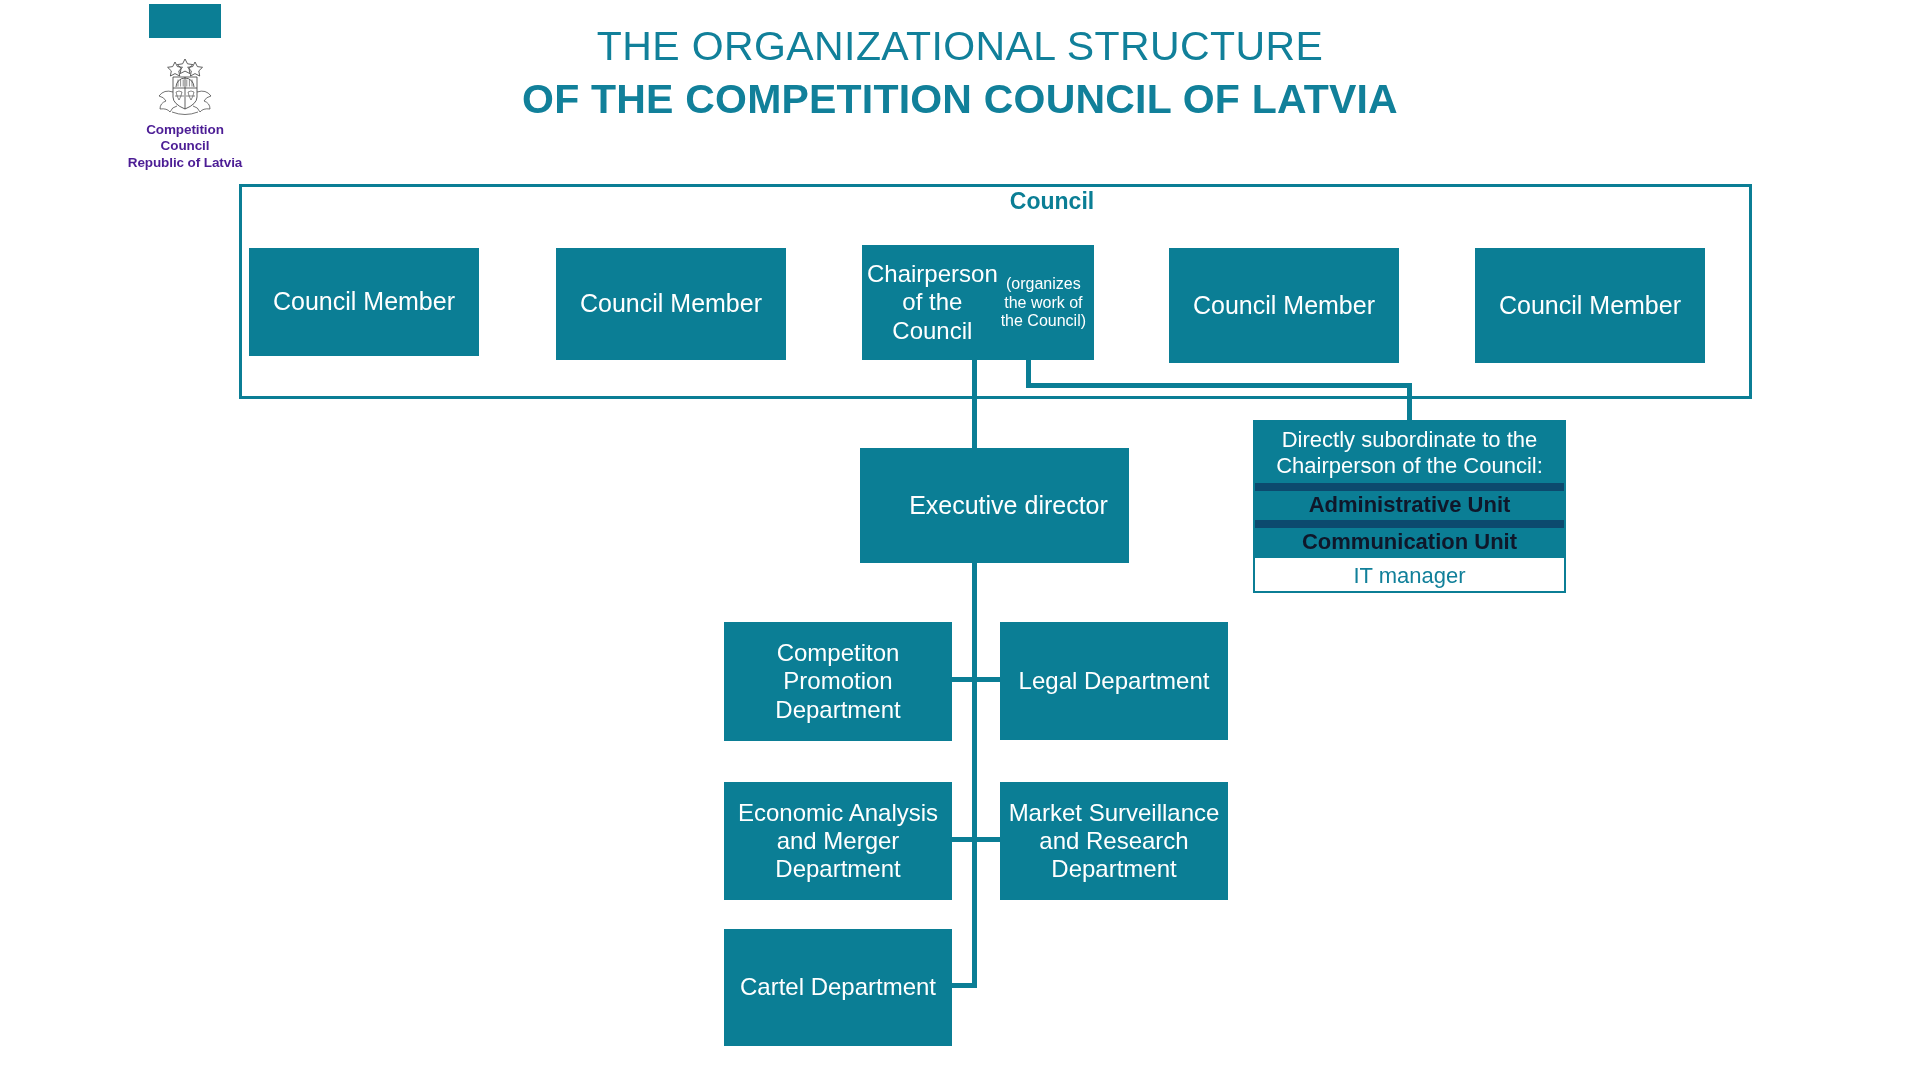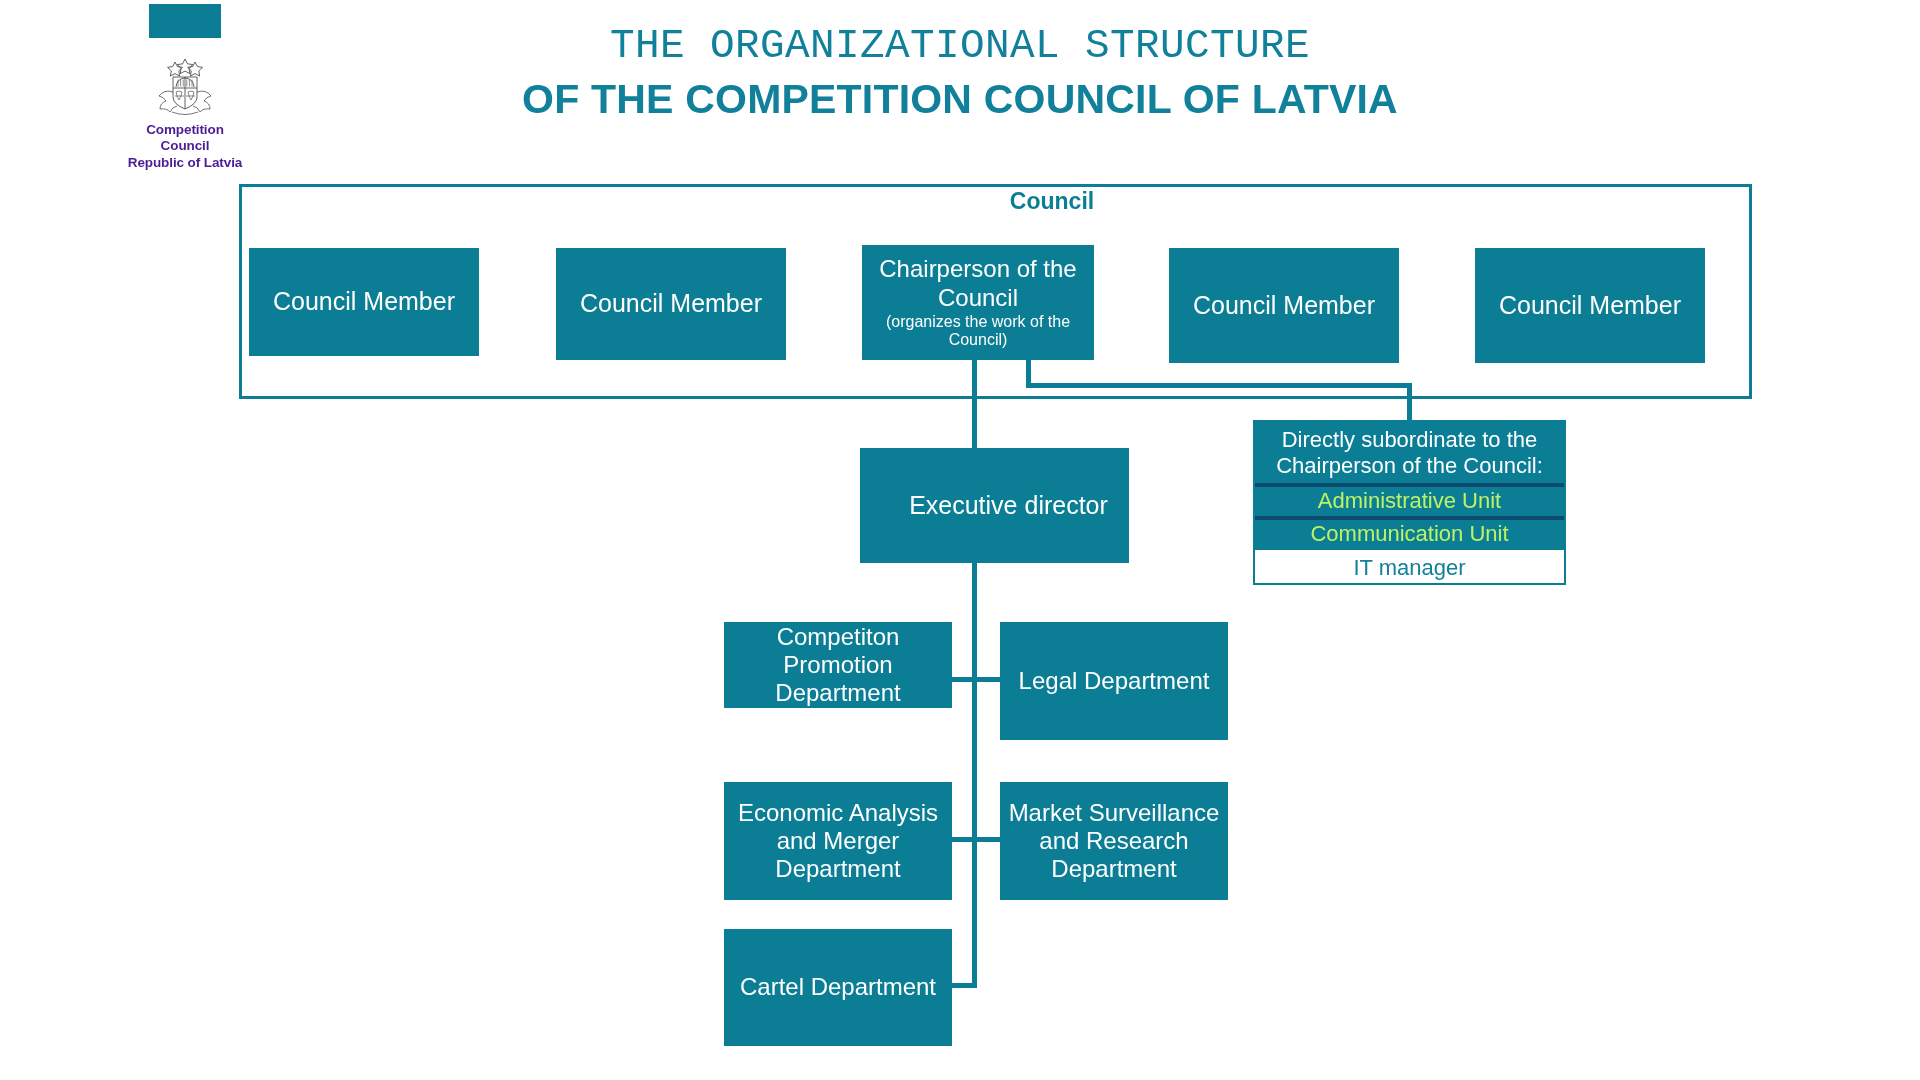--- a/index.html
+++ b/index.html
@@ -16,21 +16,21 @@
     height: 1080px;
     background: #ffffff;
   }
 
   
   .node {
     position: absolute;
     background: #0b7e95;
     color: #ffffff;
     display: flex;
-    flex-direction: column;
+    flex-direction: row;
     align-items: center;
     justify-content: center;
     text-align: center;
     line-height: 1.18;
     font-weight: 400;
     z-index: 3;
   }
   .node .ttl { display: block; }
   .node .sub { display: block; font-size: 16px; line-height: 1.15; margin-top: 1px; }
 
@@ -73,21 +73,20 @@
     top: 22px;
     width: 1060px;
     text-align: center;
     color: #11809a;
   }
   #title-line1 {
     font-size: 41px;
     font-weight: 400;
     letter-spacing: 0.4px;
     line-height: 1.18;
-    font-family: Liberation Mono, monospace;
   }
   #title-line2 {
     font-size: 41px;
     font-weight: 700;
     letter-spacing: 0.2px;
     line-height: 1.2;
     margin-top: 5px;
   }
 
   
@@ -129,21 +128,21 @@
     line-height: 1.18;
     text-align: center;
     padding: 5px 4px 4px 4px;
   }
   .subord-row {
     font-size: 22px;
     text-align: center;
     padding: 1px 4px 2px 4px;
     line-height: 1.2;
   }
-  .subord-row.dark { background: #0b7e95; color: #bef264; border-top: 4px solid #0c4a6e; }
+  .subord-row.dark { background: #0b7e95; color: #0f172a; border-top: 8px solid #0c4a6e; font-weight: bold; }
   .subord-row.light { background: #ffffff; color: #11809a; border-top: 4px solid #ffffff; }
 </style>
 </head>
 <body>
 
 <div id="stage">
 
   <div id="logo-block">
     <div id="logo-bar"></div>
     <svg id="crest" width="74" height="66" viewBox="0 0 74 66">
@@ -216,21 +215,21 @@
   <div class="line" style="left:972px; top:563px; width:5px; height:425px;"></div>
 
   <div class="line" style="left:951px; top:677px; width:26px; height:5px;"></div>
   <div class="line" style="left:972px; top:677px; width:29px; height:5px;"></div>
 
   <div class="line" style="left:951px; top:837px; width:26px; height:5px;"></div>
   <div class="line" style="left:972px; top:837px; width:29px; height:5px;"></div>
 
   <div class="line" style="left:951px; top:983px; width:26px; height:5px;"></div>
 
-  <div class="node" style="left:724px; top:622px; width:228px; height:86px; font-size:24px;">
+  <div class="node" style="left:724px; top:622px; width:228px; height:119px; font-size:24px;">
     <span class="ttl">Competiton Promotion Department</span>
   </div>
 
   <div class="node" style="left:1000px; top:622px; width:228px; height:118px; font-size:24px;">
     <span class="ttl">Legal Department</span>
   </div>
 
   <div class="node" style="left:724px; top:782px; width:228px; height:118px; font-size:24px;justify-content:center;">
     <span class="ttl">Economic Analysis and Merger Department</span>
   </div>

